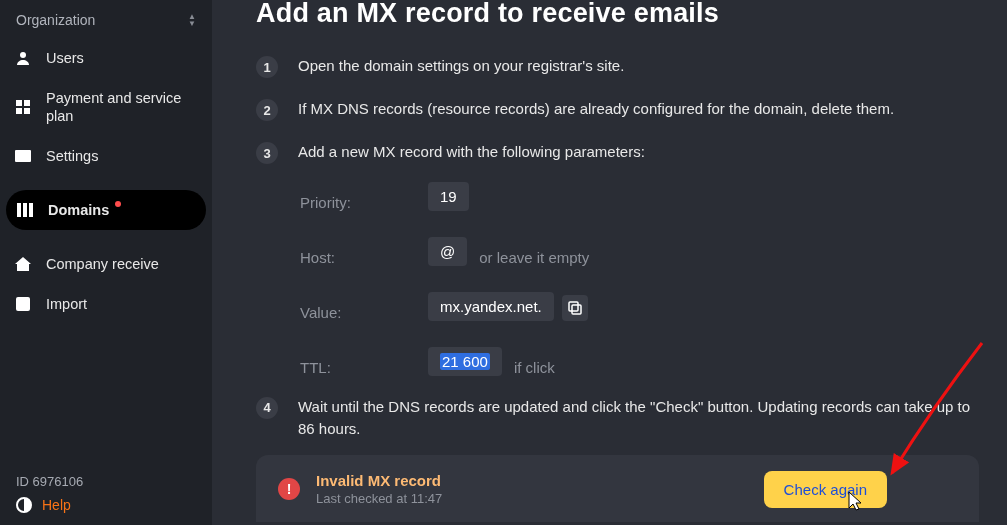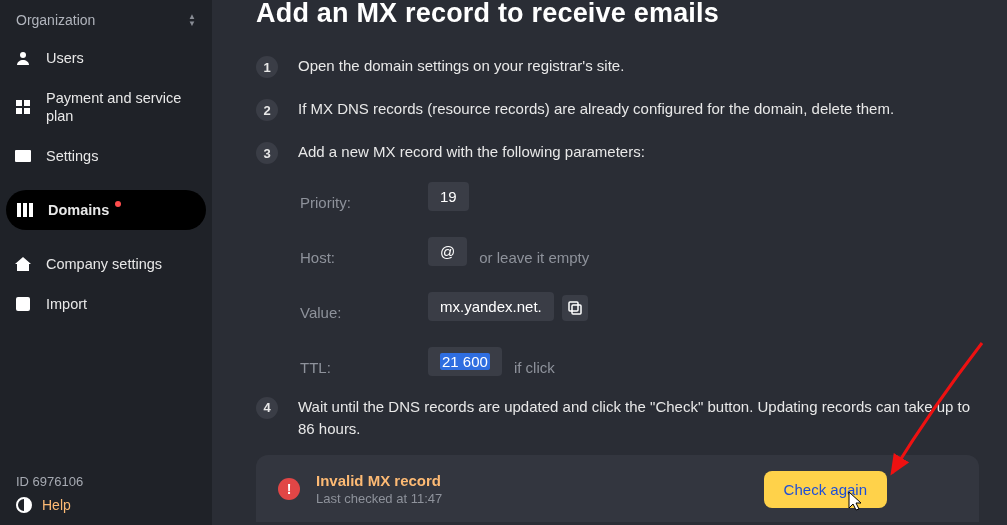--- a/index.html
+++ b/index.html
@@ -72,21 +72,21 @@
     top: -6px;
     margin-left: -8px;
   }
   .sidebar-footer {
     padding: 0 16px 12px 16px;
     color: #a6aab2;
     font-size: 13px;
   }
   .help-row {
     display: flex; align-items: center; gap: 10px;
-    margin-top: 8px; color: #fdba74; font-size: 14px;
+    margin-top: 8px; color: #f97316; font-size: 14px;
     cursor: pointer;
   }
   
   .main {
     flex: 1;
     padding: 0 28px 0 44px;
     overflow: hidden;
     position: relative;
   }
   .title {
@@ -258,21 +258,21 @@
         </span>
         <span>Domains</span>
         <span class="red-dot"></span>
       </div>
       <div class="nav-item">
         <span class="nav-icon">
           <svg width="16" height="14" viewBox="0 0 16 14" fill="currentColor">
               <path d="M8 0 L16 7 L14 7 L14 14 L2 14 L2 7 L0 7 Z"></path>
             </svg>
         </span>
-        <span>Company settings</span>
+        <span>Company receive</span>
       </div>
       <div class="nav-item">
         <span class="nav-icon">
           <svg width="14" height="14" viewBox="0 0 14 14" fill="currentColor">
               <rect x="0" y="0" width="14" height="14" rx="2"></rect>
             </svg>
         </span>
         <span>Import</span>
       </div>
     </div>

